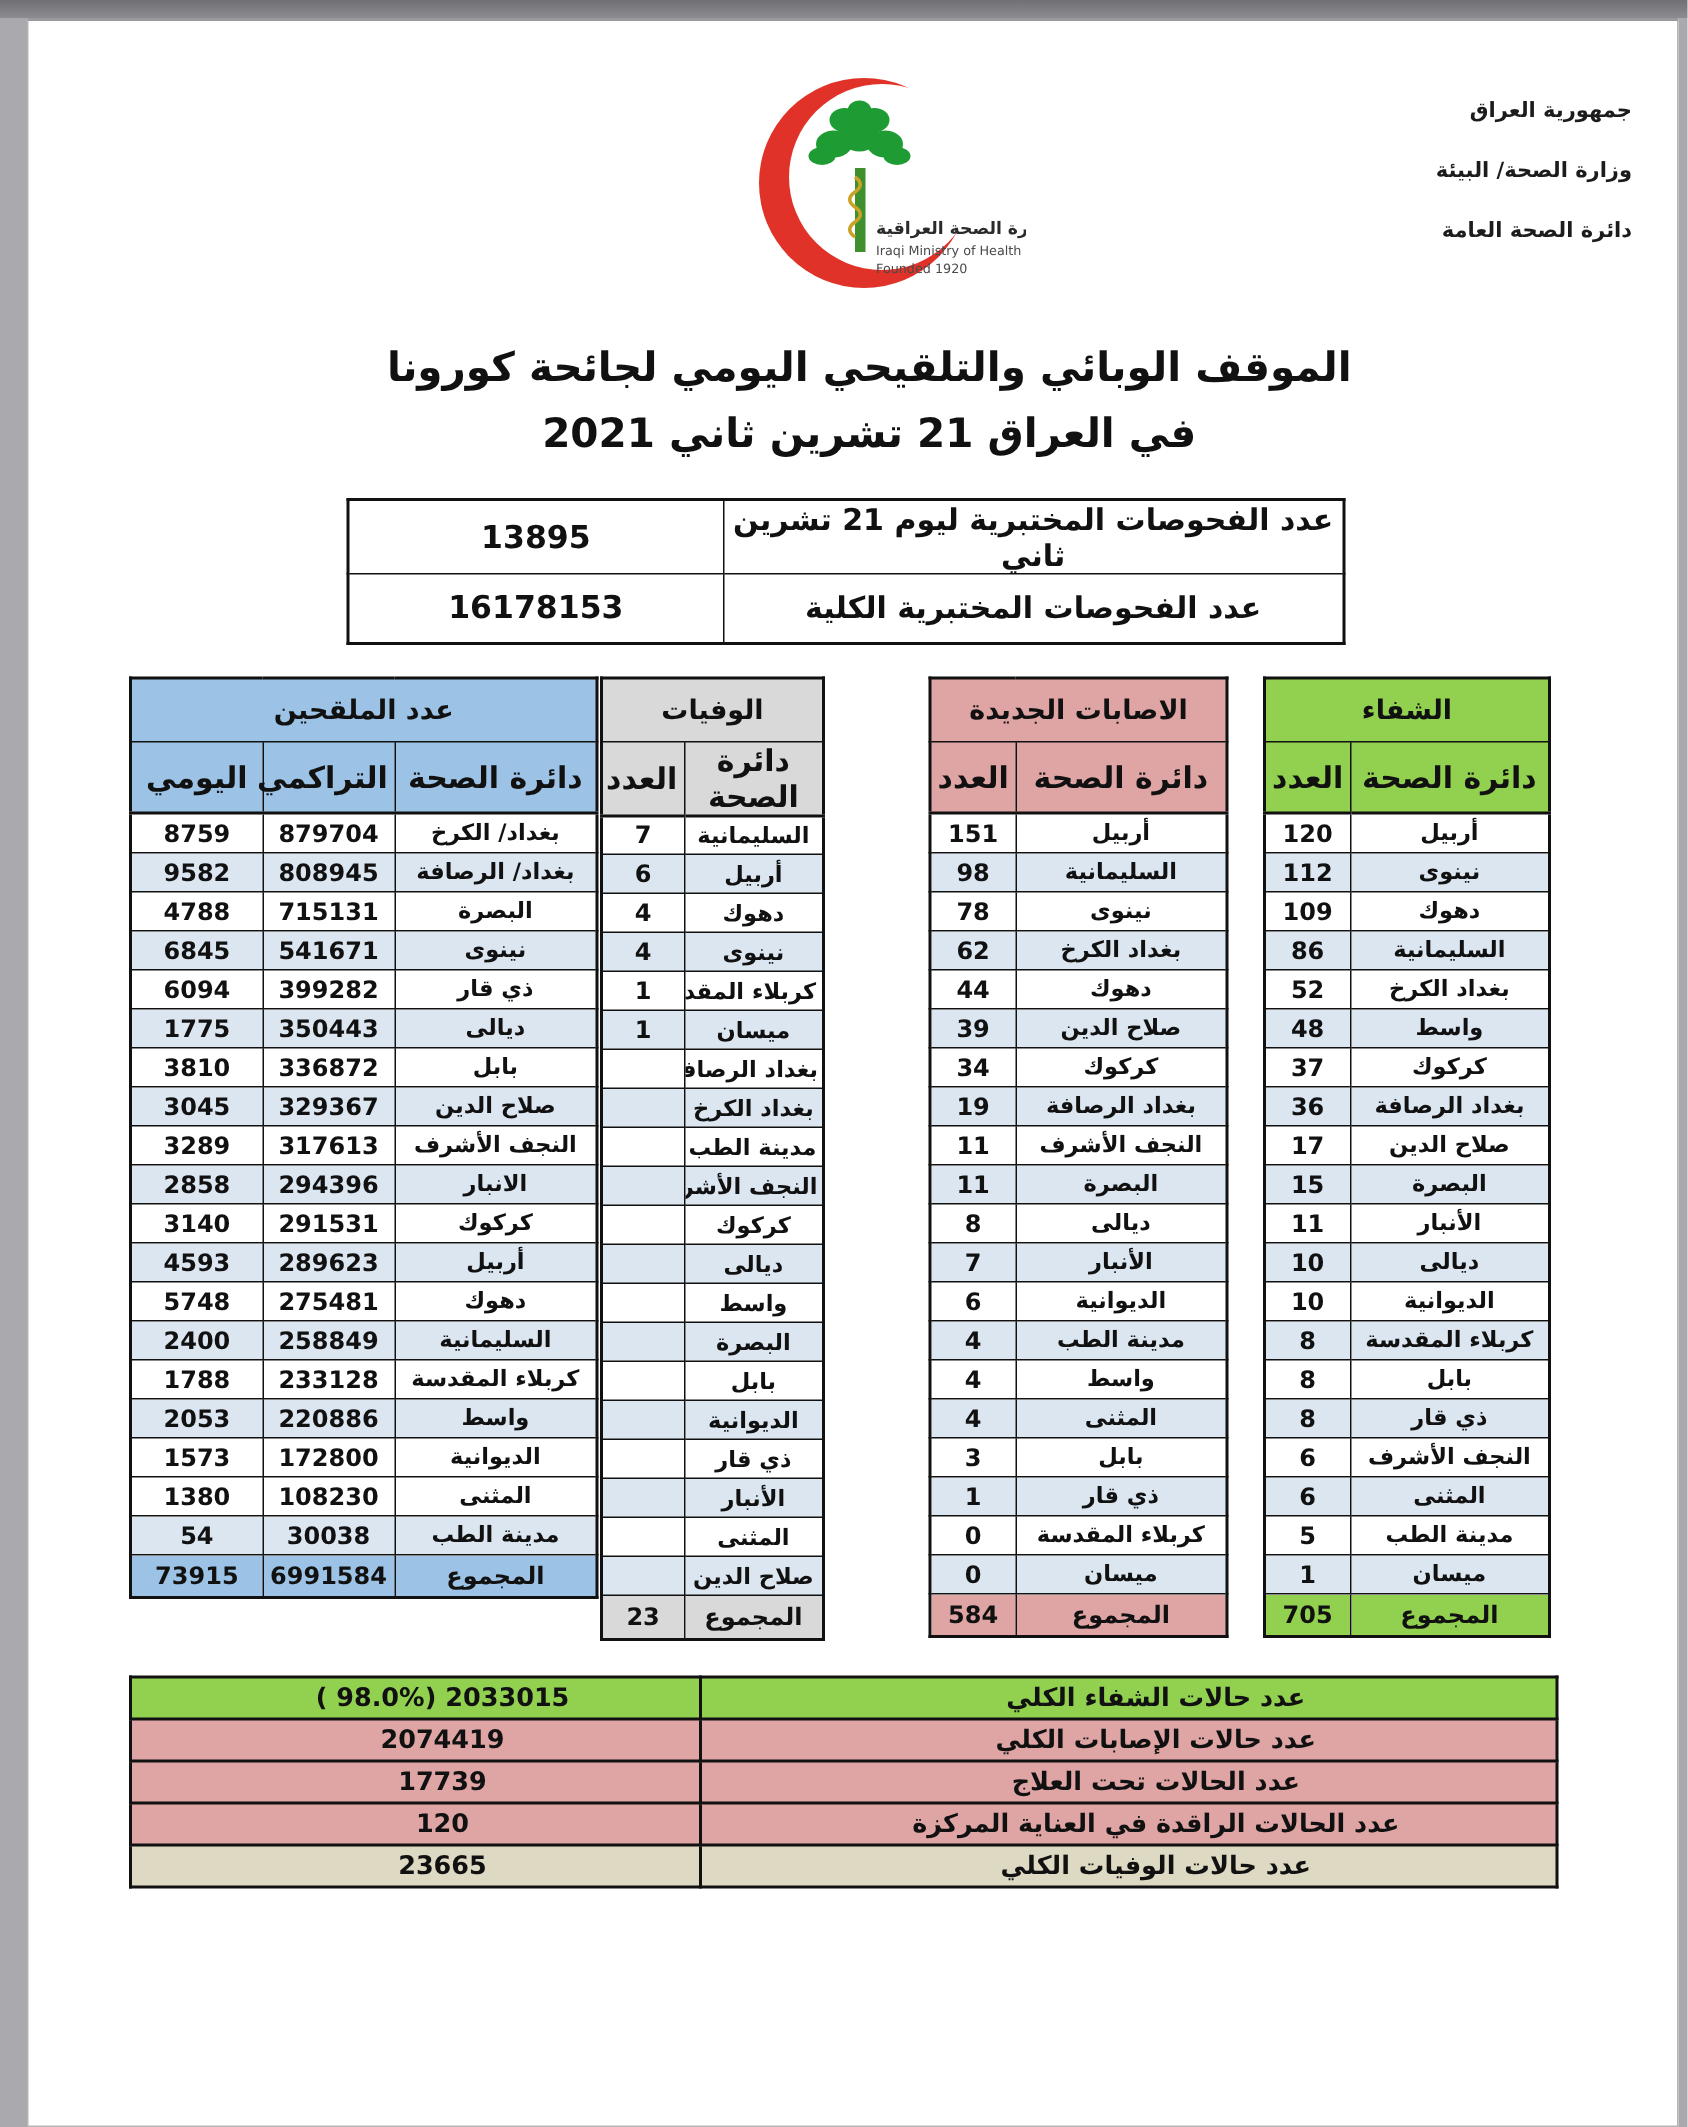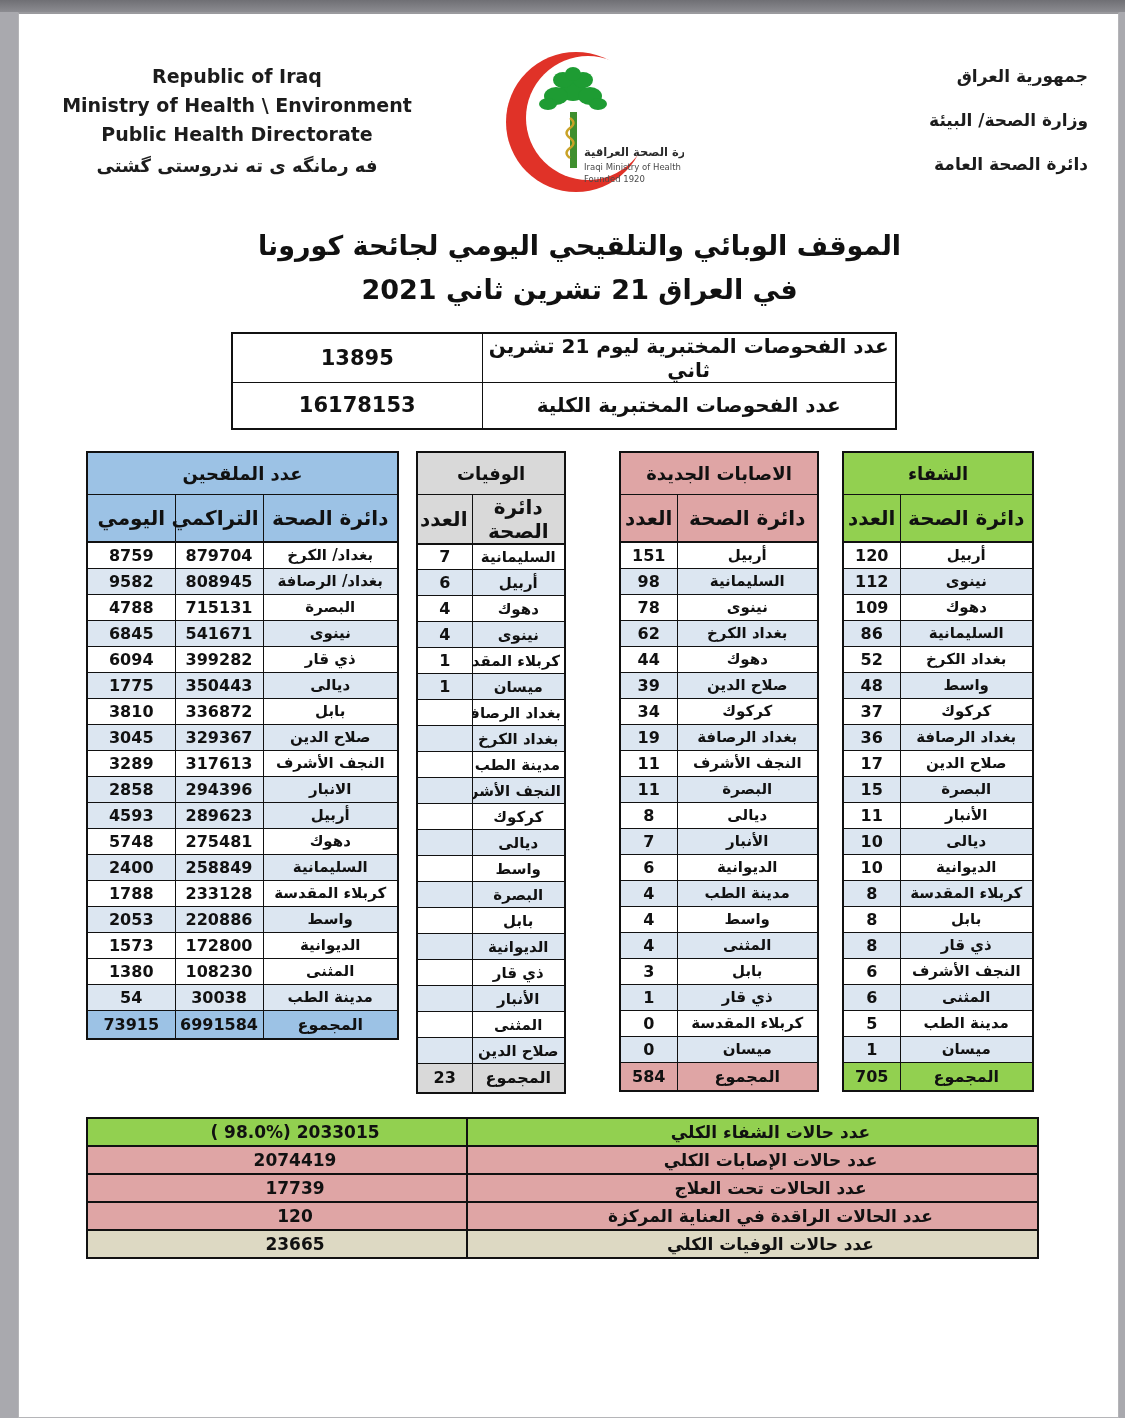--- a/index.html
+++ b/index.html
@@ -24,21 +24,21 @@
   .hdr-left {
     position:absolute; left:28px; top:48px; width:380px;
     text-align:center; font-weight:bold; color:#1c1c1c;
     font-size:19px; line-height:29px;
   }
   .hdr-left .kurdish { font-size:18px; margin-top:2px; }
   .hdr-logo { position:absolute; left:465px; top:20px; width:200px; height:175px; }
   .hdr-right {
     position:absolute; right:30px; top:52px; width:280px;
     direction:rtl; text-align:right; font-weight:bold; color:#1c1c1c;
-    font-size:17px;
+    font-size:14px;
   }
   .hdr-right div { margin-bottom:24px; }
 
   
   .title {
     position:absolute; top:210px; left:0; width:100%;
     text-align:center; direction:rtl; font-weight:bold; color:#111;
     font-size:27px; line-height:44px;padding-left:22px;
   }
 
@@ -58,21 +58,21 @@
   .stat { position:absolute; top:0; border:2.5px solid #111; table-layout:fixed; }
   .stat th.ttl   { height:42px; font-size:18px; text-align:center; background:var(--ac); }
   .stat th.colhead { height:48px; font-size:20px; text-align:center; background:var(--ac); border-bottom:2px solid #111; }
   .stat td { height:26px; font-size:15px; text-align:center; overflow:hidden; white-space:nowrap; }
   .stat td.num { font-size:16px; }
   .stat tr.alt td { background:#DCE6F1; }
   .stat tr td { background:#fff; }
   .stat tr.alt td { background:#DCE6F1; }
   .stat tr.total td { background:var(--ac); height:29px; font-size:16px; }
   #t-vacc  { left:0;    width:313px; }
-  #t-death { left:330px; width:150px; }
+  #t-death { left:314px; width:150px; }
   #t-new   { left:533px; width:200px; }
   #t-recov { left:756px; width:192px; }
 
   .summary {
     position:absolute; left:67px; top:1103px; width:953px;
     border:2.5px solid #111;
   }
   .summary td { height:28px; font-size:17px; text-align:center; border:2px solid #111;padding-left:40px; }
   .summary tr.green td { background:#92D050; }
   .summary tr.pink  td { background:#DFA5A5; }
@@ -81,26 +81,20 @@
 
   .ar { direction:rtl; }
 </style>
 </head>
 <body>
 
 <div class="topbar"></div>
 
 <div class="page">
 
-  <div class="hdr-left">
-    <div>Republic of Iraq</div>
-    <div>Ministry of Health \ Environment</div>
-    <div>Public Health Directorate</div>
-    <div class="kurdish ar">فه رمانگه ی ته ندروستی گشتی</div>
-  </div>
 
   <div class="hdr-logo">
     <svg width="200" height="175" viewBox="0 0 200 175">
 
       <circle cx="92" cy="88" r="70" fill="#E03228"></circle>
       <circle cx="104" cy="84" r="62" fill="#ffffff"></circle>
 
       <rect x="86" y="78" width="7" height="56" fill="#3f8f2e"></rect>
       <path d="M86 84 q7 5 0 10 q-7 5 0 10 q7 5 0 10 q-7 5 0 10" stroke="#c9a227" stroke-width="2.4" fill="none"></path>
 
@@ -210,20 +204,25 @@
           </tr>
           <tr class="">
             <td class="num">3289</td>
             <td class="num">317613</td>
             <td class="ar" dir="rtl">النجف الأشرف</td>
           </tr>
           <tr class="alt">
             <td class="num">2858</td>
             <td class="num">294396</td>
             <td class="ar" dir="rtl">الانبار</td>
+          </tr>
+          <tr class="">
+            <td class="num">3140</td>
+            <td class="num">291531</td>
+            <td class="ar" dir="rtl">كركوك</td>
           </tr>
           <tr class="alt">
             <td class="num">4593</td>
             <td class="num">289623</td>
             <td class="ar" dir="rtl">أربيل</td>
           </tr>
           <tr class="">
             <td class="num">5748</td>
             <td class="num">275481</td>
             <td class="ar" dir="rtl">دهوك</td>

